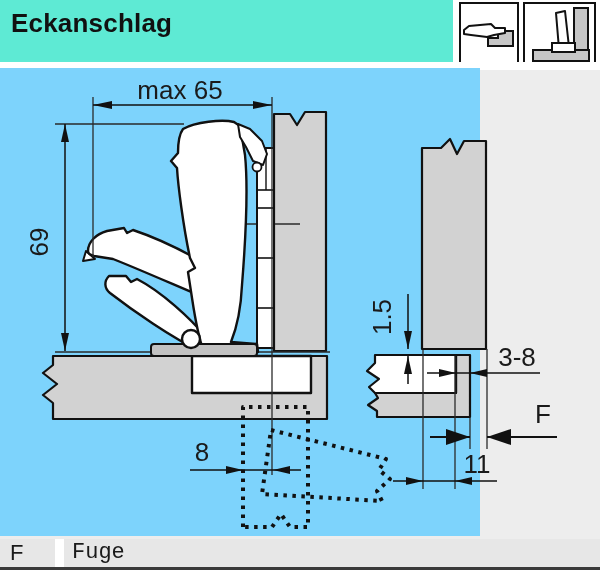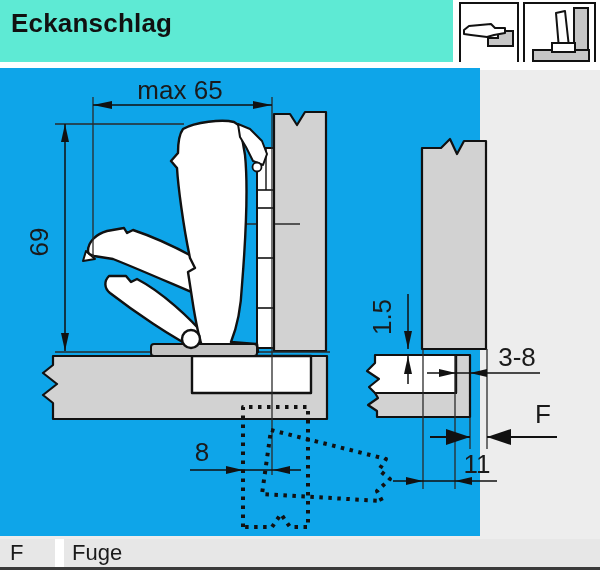--- a/index.html
+++ b/index.html
@@ -24,33 +24,33 @@
   }
   .icon-box{
     position:absolute;top:2px;height:63px;background:#fff;
     border:2px solid #111;box-sizing:border-box;
   }
   .icon-box.one{left:6px;width:60px;}
   .icon-box.two{left:70px;width:73px;}
   .white-band-top{position:absolute;left:0;top:62px;width:600px;height:6px;background:#fff;}
   .drawing-area{
     position:absolute;left:0;top:68px;width:480px;height:468px;
-    background:#0ea5e9;
+    background:#7dd3fc;
   }
   .drawing-area svg{position:absolute;left:0;top:-68px;}
   .legend{
     position:absolute;left:0;top:539px;width:600px;height:28px;
     background:#fff;
   }
   .legend .cell{
     position:absolute;top:0;height:28px;background:#e7e7e7;
     font-size:22px;color:#1a1a1a;line-height:27px;
   }
   .legend .key-cell{left:0;width:55px;padding-left:10px;box-sizing:border-box;}
-  .legend .value-cell{left:64px;width:536px;padding-left:8px;box-sizing:border-box;}
+  .legend .value-cell{left:64px;width:536px;padding-left:8px;box-sizing:border-box;font-family:Liberation Mono, monospace;}
   .bottom-bar{position:absolute;left:0;top:567px;width:600px;height:3px;background:#3a3a3a;}
   svg text{font-family:"Liberation Sans", sans-serif;fill:#1a1a1a;}
   .dim-text{font-size:26px;}
 </style>
 </head>
 <body>
 
 <div class="header">
   <div class="title">Eckanschlag</div>
 </div>

